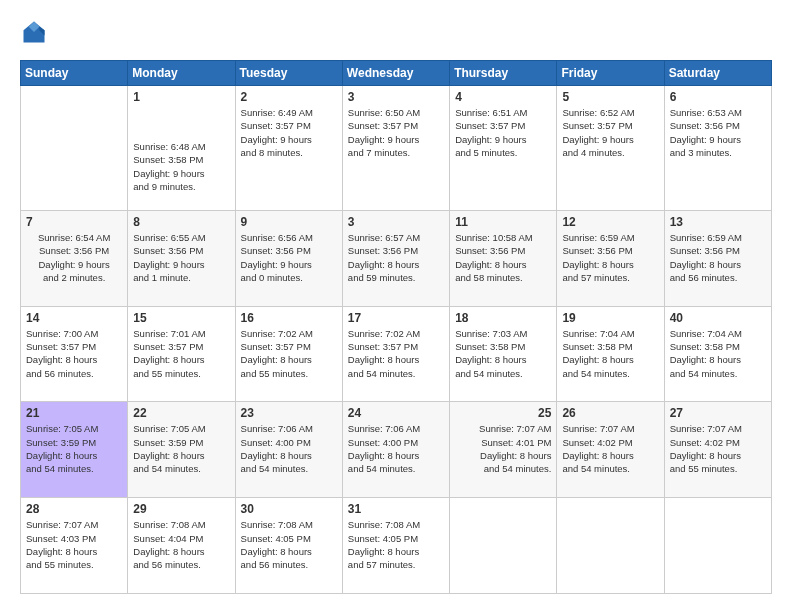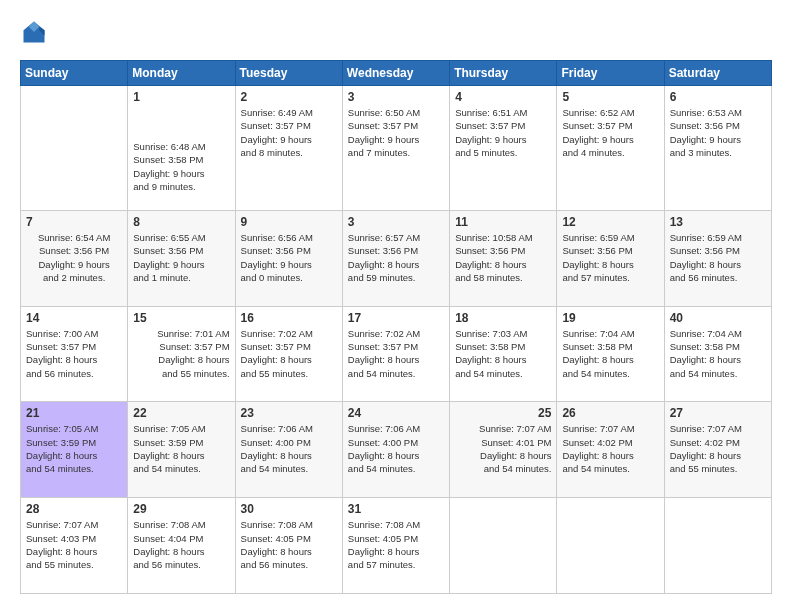--- a/index.html
+++ b/index.html
@@ -230,21 +230,21 @@
         <tr style="height: 86px;">
           <td>
             <span class="day-num">14</span>
             <div class="day-info" style="white-space: pre-line;">Sunrise: 7:00 AM
 Sunset: 3:57 PM
 Daylight: 8 hours
 and 56 minutes.</div>
           </td>
           <td>
             <span class="day-num">15</span>
-            <div class="day-info" style="white-space: pre-line; text-align: right;">Sunrise: 7:01 AM
+            <div class="day-info" style="white-space: pre-line;">Sunrise: 7:01 AM
 Sunset: 3:57 PM
 Daylight: 8 hours
 and 55 minutes.</div>
           </td>
           <td>
             <span class="day-num">16</span>
             <div class="day-info" style="white-space: pre-line;">Sunrise: 7:02 AM
 Sunset: 3:57 PM
 Daylight: 8 hours
 and 55 minutes.</div>

